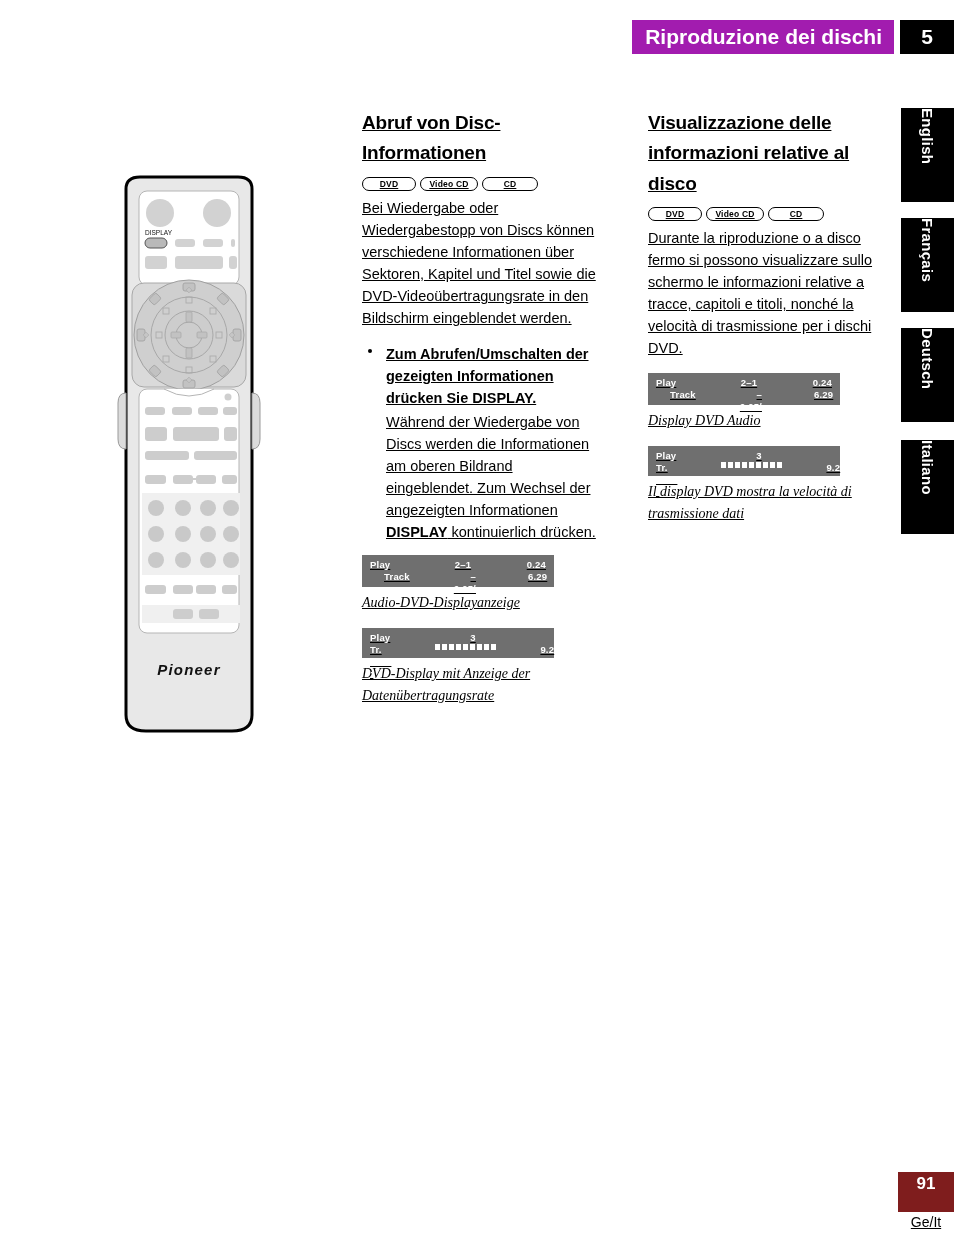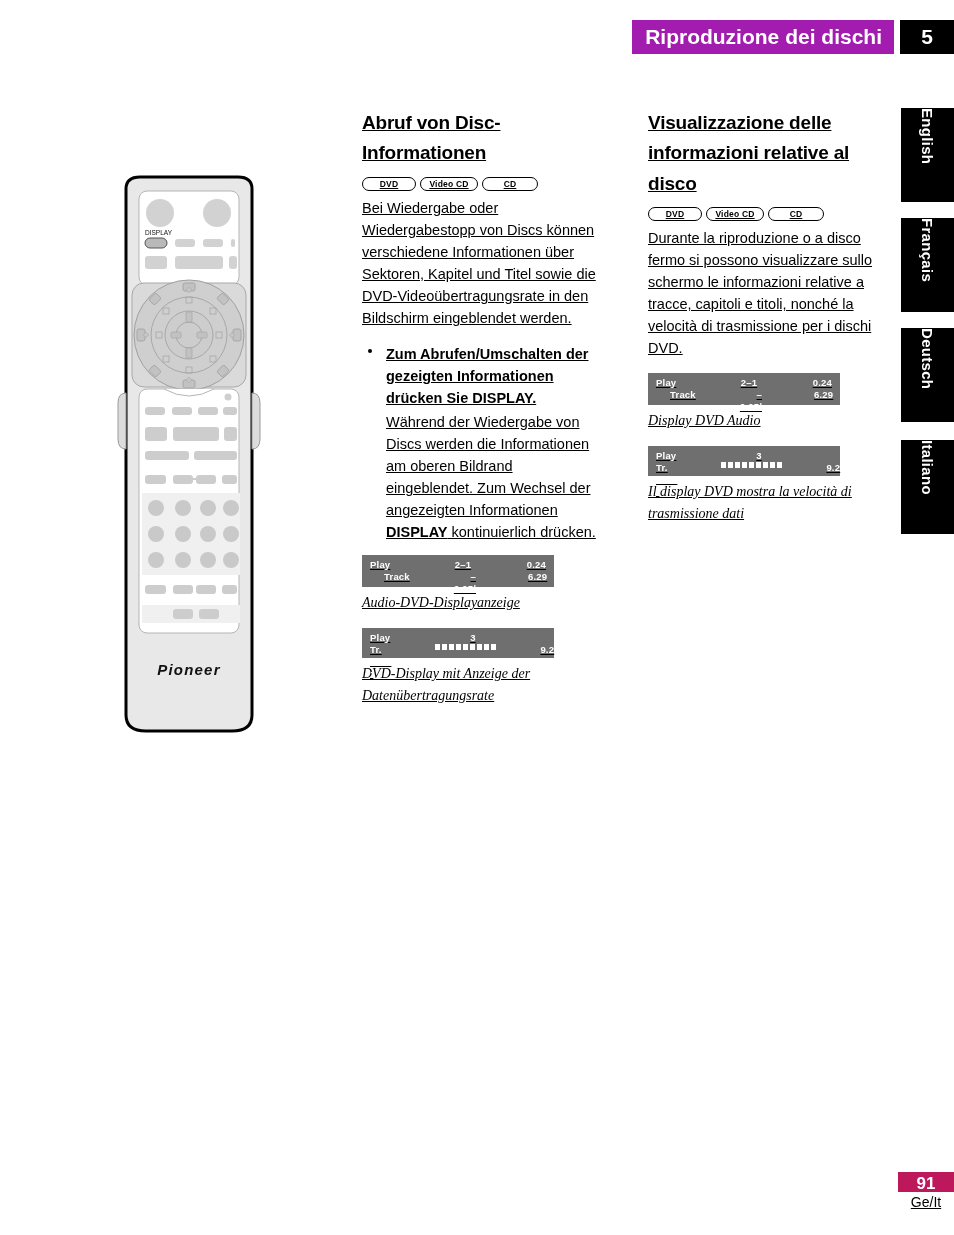--- a/index.html
+++ b/index.html
@@ -192,25 +192,25 @@
   }
 
   
   #footer {
     position: absolute;
     left: 898px; top: 1172px;
     width: 56px;
     text-align: center;
   }
   #pagenum-box {
-    background: #be185d;
+    background: #7f1d1d;
     color: #ffffff;
     font-size: 17px;
     font-weight: bold;
-    height: 20px;
+    height: 40px;
     line-height: 24px;
   }
   #pagefoot {
     font-size: 14px;
     margin-top: 2px;
     text-decoration: underline;
   }
 
   
   #remote { position: absolute; left: 104px; top: 175px; }

